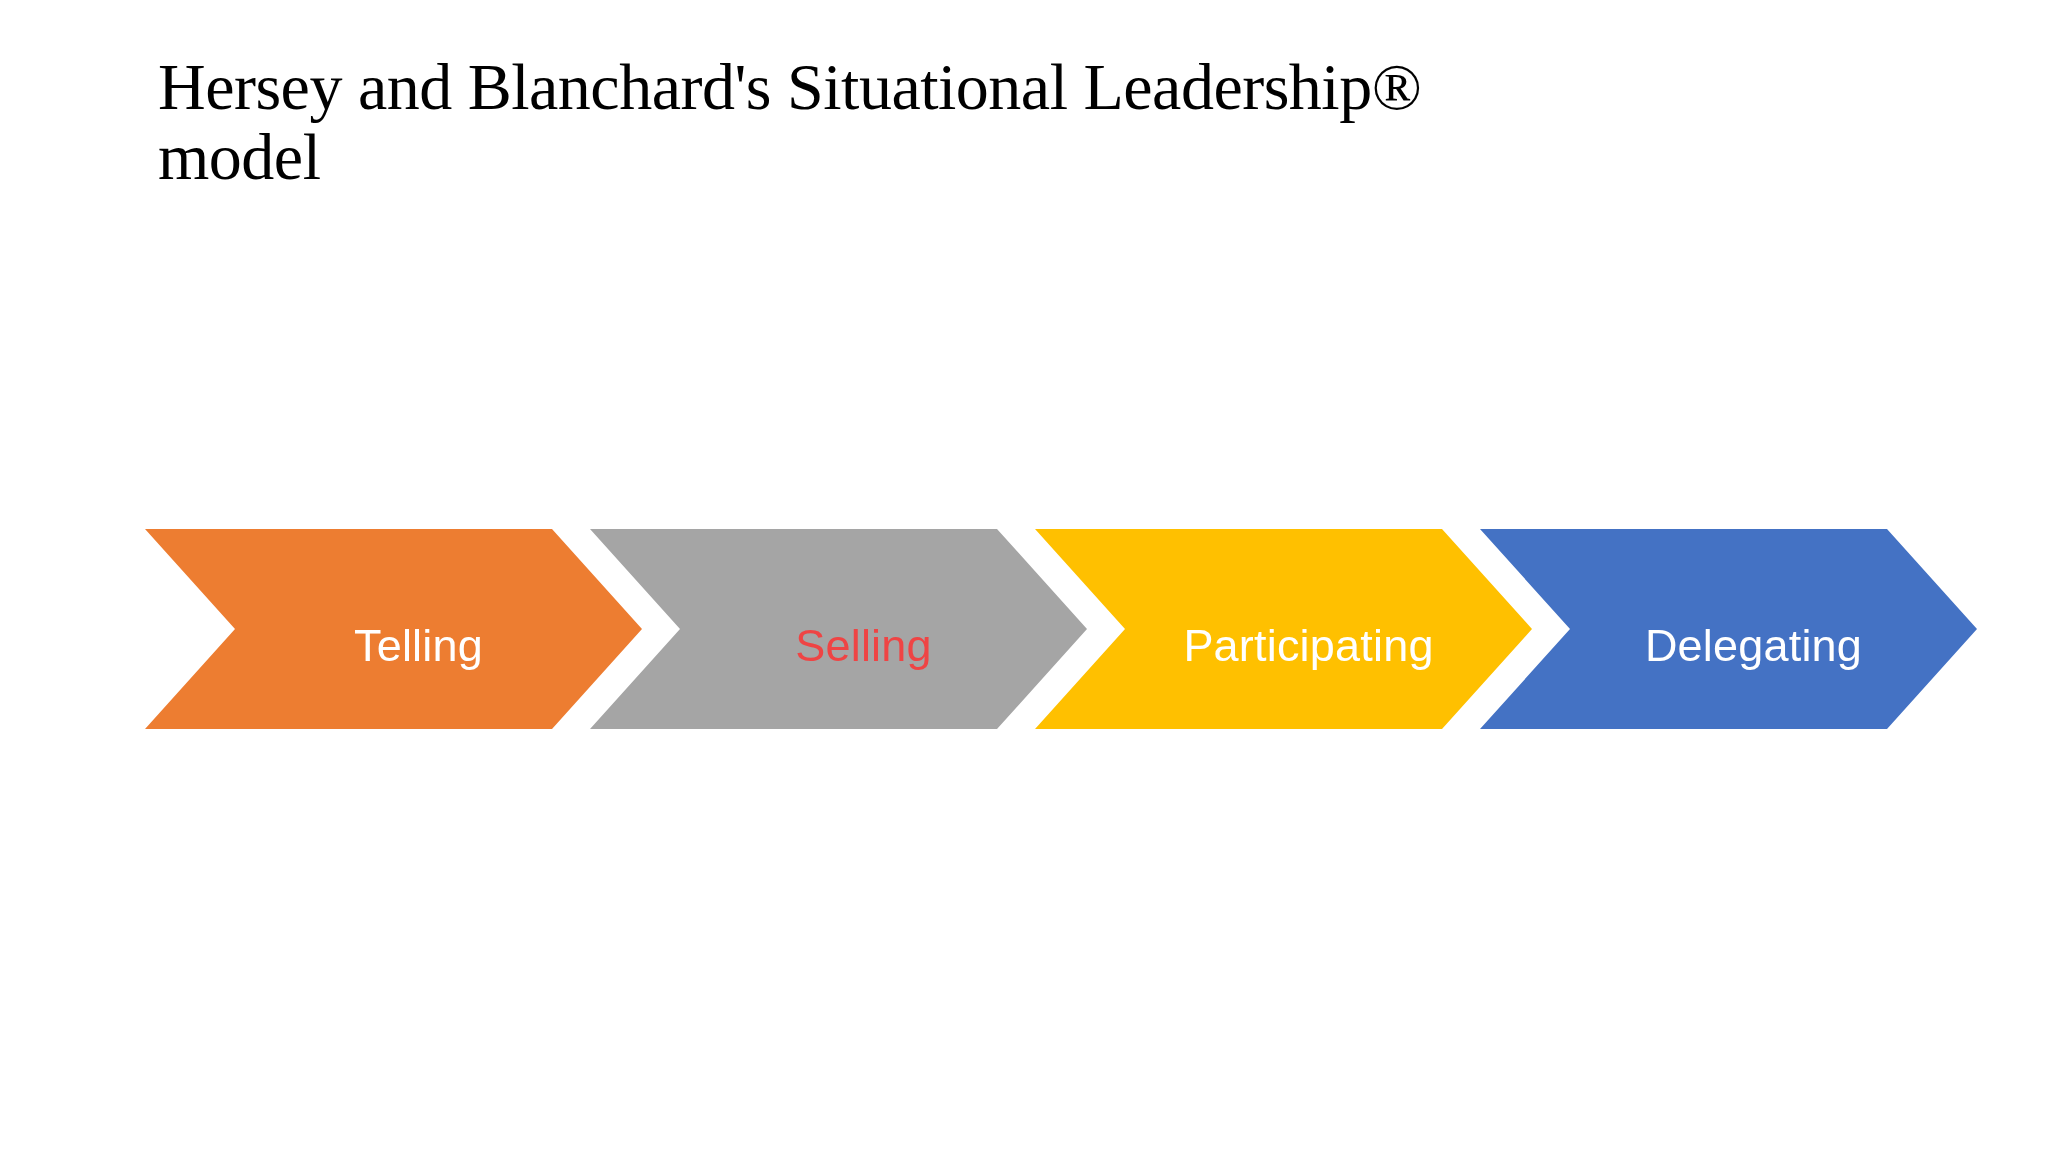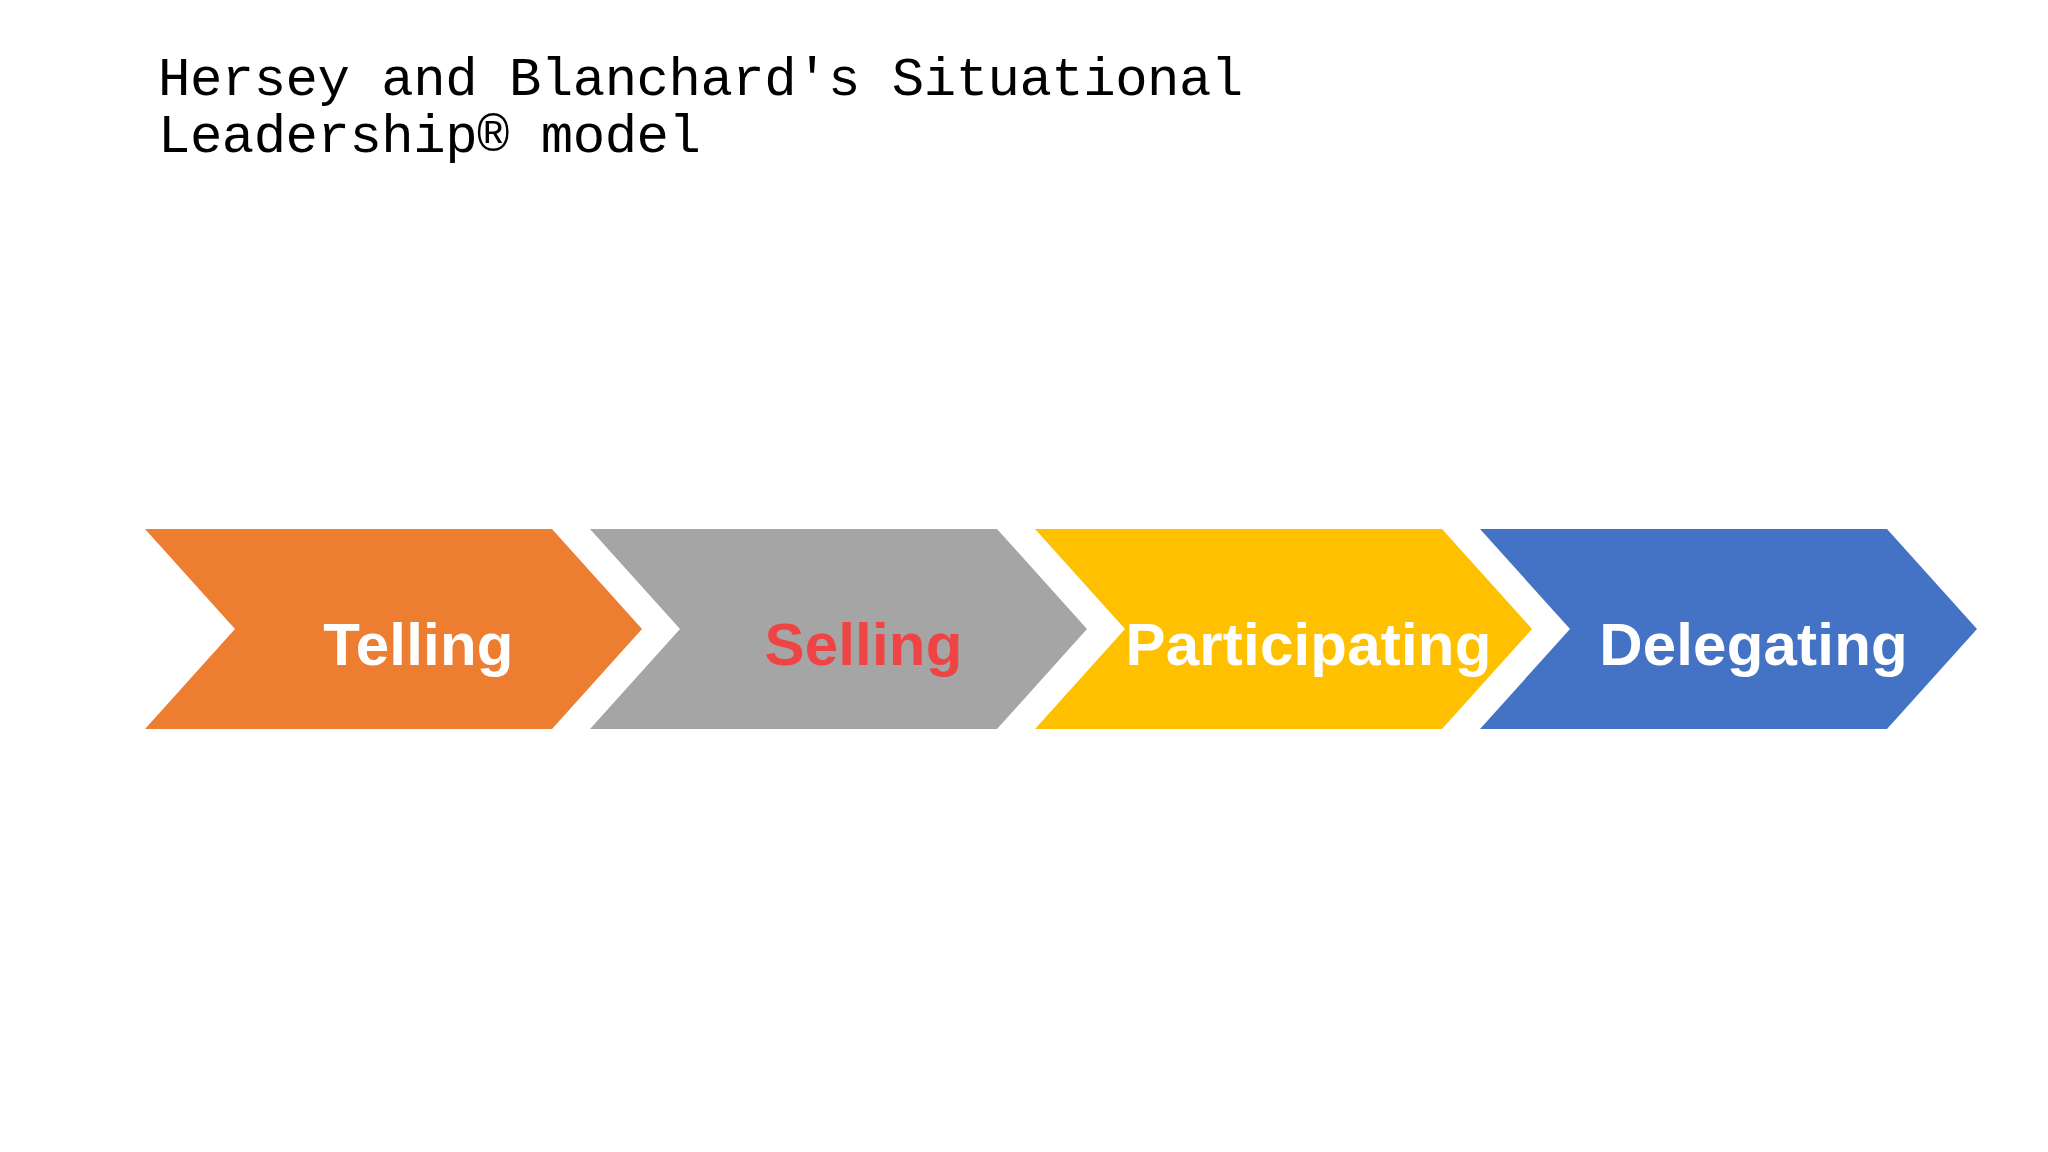--- a/index.html
+++ b/index.html
@@ -25,23 +25,23 @@
 
   
   #title-block {
     position: absolute;
     left: 158px;
     top: 52px;
     width: 1420px;
   }
   #slide-title {
     margin: 0;
-    font-family: Liberation Mono, monospace;
+    font-family: Liberation Serif, serif;
     font-weight: 400;
-    font-size: 54px;
+    font-size: 66px;
     line-height: 1.06;
     letter-spacing: -0.5px;
     color: #000000;
     white-space: pre-wrap;
   }
 
   
   #process-flow {
     position: absolute;
     left: 0px;
@@ -56,22 +56,22 @@
     display: flex;
     align-items: center;
     justify-content: center;
     box-sizing: border-box;
   }
   .chevron-label {
     position: relative;
     z-index: 2;
     color: #ffffff;
     font-family: "Liberation Sans", "DejaVu Sans", sans-serif;
-    font-weight: 700;
-    font-size: 60px;
+    font-weight: 400;
+    font-size: 45px;
     line-height: 1;
     letter-spacing: 0.2px;
     white-space: nowrap;
     pointer-events: none;
     margin-top: 32px;
   }
   .chevron-svg {
     position: absolute;
     left: 0;
     top: 0;

